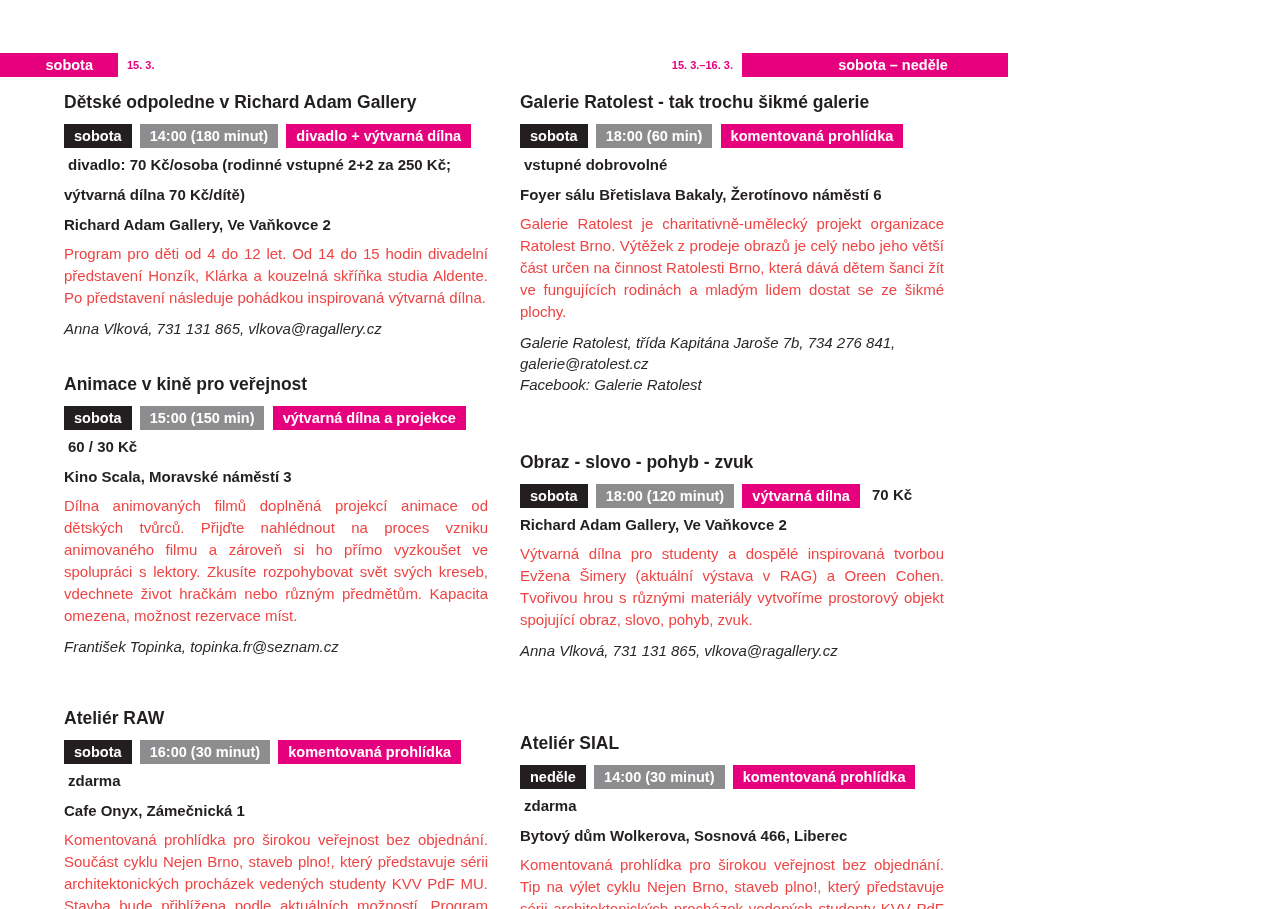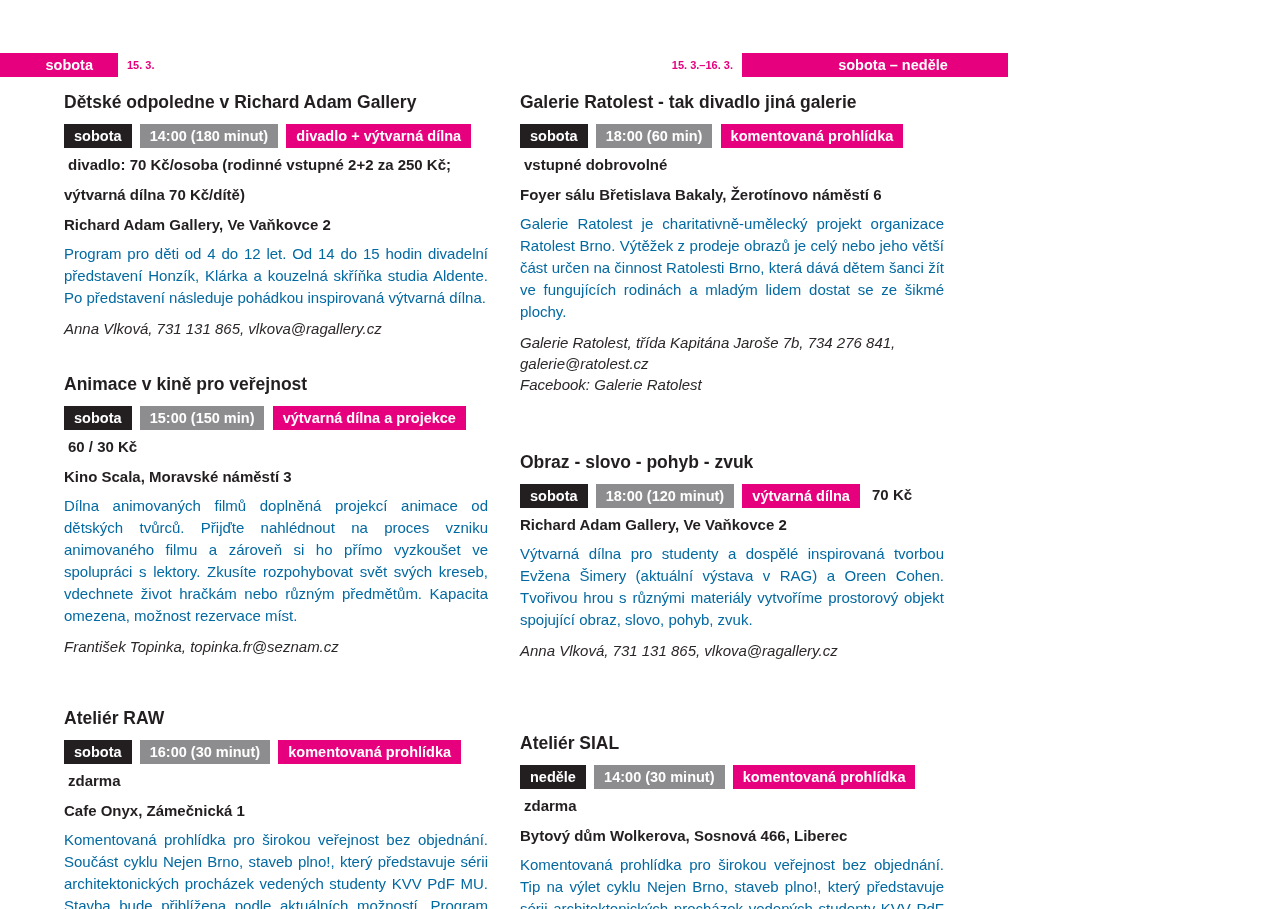--- a/index.html
+++ b/index.html
@@ -20,21 +20,21 @@
   .columns{display:grid;grid-template-columns:1fr 1fr;column-gap:68px;padding:0 64px;margin-top:15px;gap:32px;}
 
   .event-title{font-size:17.5px;line-height:21px;font-weight:bold;margin:0 0 7px 0;color:#231f20;}
   .tagline{margin:0;line-height:30px;font-size:15px;}
   .tag{display:inline-block;padding:0 10px;height:24px;line-height:24px;color:#fff;font-weight:bold;font-size:14.5px;margin-right:4px;vertical-align:middle;white-space:nowrap;}
   .tag-day{background:#231f20;}
   .tag-time{background:#8d8d8f;}
   .tag-cat{background:#e6007e;}
   .price{font-weight:bold;color:#231f20;margin-left:4px;}
   .venue{margin:5px 0 0 0;font-weight:bold;font-size:15px;line-height:20px;}
-  .desc{margin:8px 0 0 0;font-size:15px;line-height:22px;text-align:justify;color:#0369a1;}
+  .desc{margin:8px 0 0 0;font-size:15px;line-height:22px;text-align:justify;color:#ef4444;}
   .contact{margin:9px 0 0 0;font-style:italic;font-size:15px;line-height:21px;color:#2c2829;}
   .contact.second{margin-top:0;}
 
   .col-left .event:nth-of-type(2){margin-top:35px;}
   .col-left .event:nth-of-type(3){margin-top:51px;}
   .col-right .event:nth-of-type(2){margin-top:57px;}
   .col-right .event:nth-of-type(3){margin-top:72px;}
 </style>
 </head>
 <body>
@@ -93,21 +93,21 @@
         <p class="venue">Cafe Onyx, Zámečnická 1</p>
         <p class="desc">Komentovaná prohlídka pro širokou veřejnost bez objednání. Součást cyklu Nejen Brno, staveb plno!, který představuje sérii architektonických procházek vedených studenty KVV PdF MU. Stavba bude přiblížena podle aktuálních možností. Program tematicky vychází z výuky Alice Stuchlíkové.</p>
         <p class="contact">Jaroslav Beneš, 255938@mail.muni.cz</p>
       </article>
 
     </section>
 
     <section class="col col-right">
 
       <article class="event">
-        <h2 class="event-title">Galerie Ratolest - tak divadlo jiná galerie</h2>
+        <h2 class="event-title">Galerie Ratolest - tak trochu šikmé galerie</h2>
         <p class="tagline">
           <span class="tag tag-day">sobota</span>
           <span class="tag tag-time">18:00 (60 min)</span>
           <span class="tag tag-cat">komentovaná prohlídka</span>
           <span class="price">vstupné dobrovolné</span>
         </p>
         <p class="venue">Foyer sálu Břetislava Bakaly, Žerotínovo náměstí 6</p>
         <p class="desc">Galerie Ratolest je charitativně-umělecký projekt organizace Ratolest Brno. Výtěžek z prodeje obrazů je celý nebo jeho větší část určen na činnost Ratolesti Brno, která dává dětem šanci žít ve fungujících rodinách a mladým lidem dostat se ze šikmé plochy.</p>
         <p class="contact">Galerie Ratolest, třída Kapitána Jaroše 7b, 734 276 841, galerie@ratolest.cz</p>
         <p class="contact second">Facebook: Galerie Ratolest</p>

